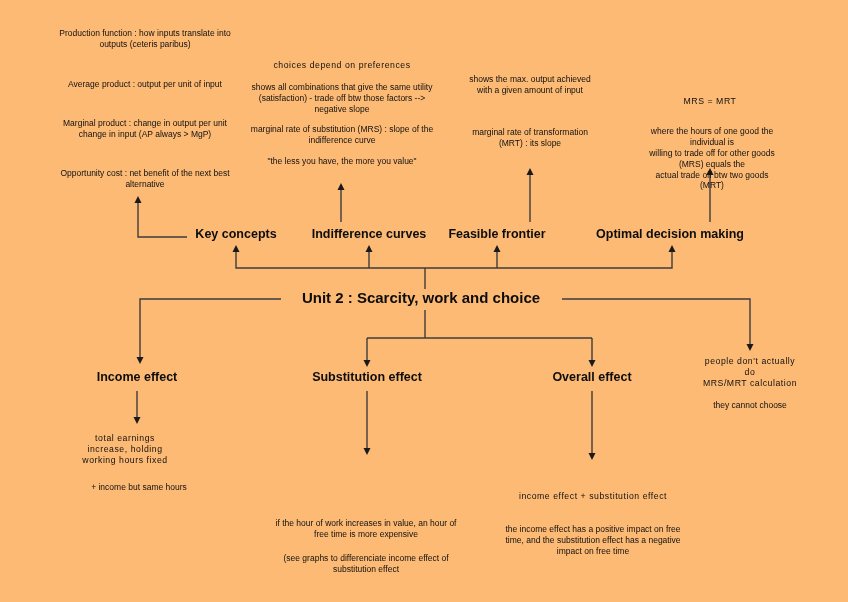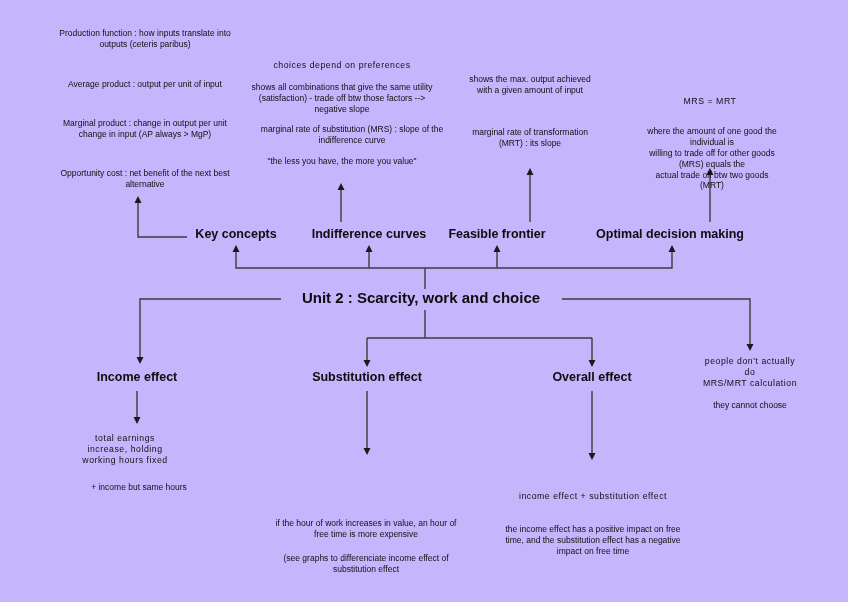--- a/index.html
+++ b/index.html
@@ -38,21 +38,21 @@
     white-space:nowrap;
     color:#0d0d0d;
   }
   svg.wires{position:absolute;left:0;top:0;width:848px;height:602px;}
   svg.wires path{stroke:#3c3c3c;stroke-width:1.4;fill:none;}
   svg.wires polygon{fill:#1a1a1a;stroke:none;}
 </style>
 </head>
 <body>
 
-<div class="page" style="background: #c4b5fd; color: rgb(17, 17, 17);">
+<div class="page" style="background: #fdba74; color: rgb(17, 17, 17);">
 
   <svg class="wires" viewBox="0 0 848 602">
     <g>
       <path d="M187 237 H138 V203"></path>
         <polygon points="138,196 134.5,203 141.5,203"></polygon>
     </g>
     <g>
       <path d="M341 222 V190"></path>
         <polygon points="341,183 337.5,190 344.5,190"></polygon>
     </g>
@@ -112,31 +112,31 @@
   <div class="note" style="left:145px;top:79px">Average product : output per unit of input</div>
   <div class="note" style="left:145px;top:118px">Marginal product : change in output per unit
 change in input (AP always &gt; MgP)</div>
   <div class="note" style="left:145px;top:168px">Opportunity cost : net benefit of the next best
 alternative</div>
 
   <div class="note sp" style="left:342px;top:60px">choices depend on preferences</div>
   <div class="note" style="left:342px;top:82px">shows all combinations that give the same utility
 (satisfaction) - trade off btw those factors --&gt;
 negative slope</div>
-  <div class="note" style="left:352px;top:124px">marginal rate of substitution (MRS) : slope of the
+  <div class="note" style="left:342px;top:124px">marginal rate of substitution (MRS) : slope of the
 indifference curve</div>
   <div class="note" style="left:342px;top:156px">"the less you have, the more you value"</div>
 
   <div class="note" style="left:530px;top:74px">shows the max. output achieved
 with a given amount of input</div>
   <div class="note" style="left:530px;top:127px">marginal rate of transformation
 (MRT) : its slope</div>
 
   <div class="note sp" style="left:710px;top:96px">MRS = MRT</div>
-  <div class="note" style="left:712px;top:126px">where the amount of one good the individual is
+  <div class="note" style="left:712px;top:126px">where the hours of one good the individual is
 willing to trade off for other goods (MRS) equals the
 actual trade off btw two goods (MRT)</div>
 
   <div class="node" style="left:236px;top:227px">Key concepts</div>
   <div class="node" style="left:369px;top:227px">Indifference curves</div>
   <div class="node" style="left:497px;top:227px">Feasible frontier</div>
   <div class="node" style="left:670px;top:227px">Optimal decision making</div>
 
   <div class="title" style="left:421px;top:289px">Unit 2 : Scarcity, work and choice</div>
 

